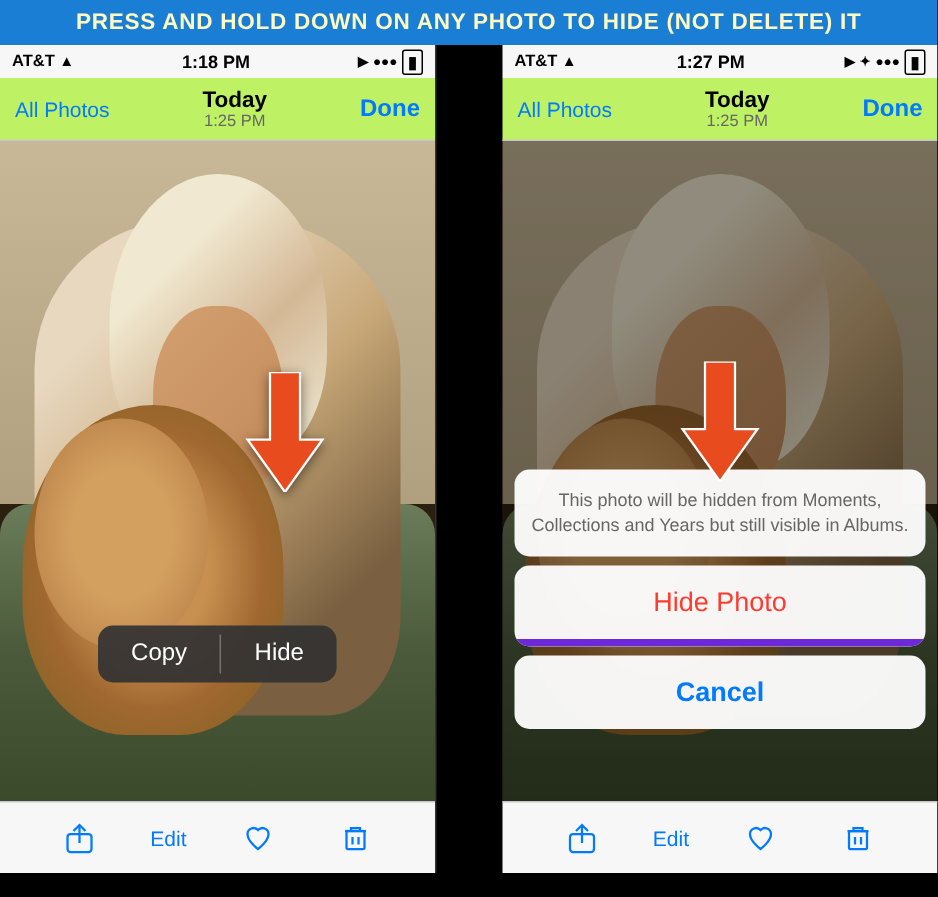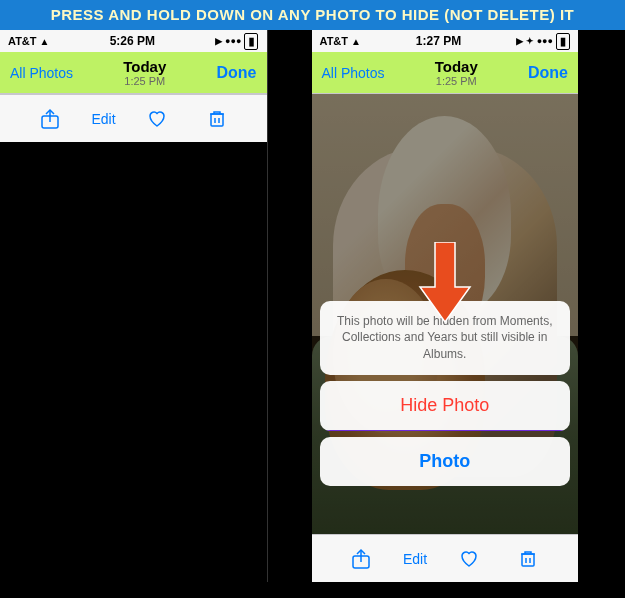--- a/index.html
+++ b/index.html
@@ -19,21 +19,21 @@
       font-weight: 900;
       text-transform: uppercase;
       text-align: center;
       padding: 6px 8px;
       letter-spacing: 0.5px;
       line-height: 1.2;
     }
 
     .phones-container {
       display: flex;
-      width: 578px;
+      width: 625px;
       height: 552px;
       gap: 44px;
     }
 
     
     .phone-panel {
       flex: 1;
       display: flex;
       flex-direction: column;
       background: #000;
@@ -294,21 +294,21 @@
       padding: 14px;
       text-align: center;
       font-size: 18px;
       border: none;
       background: transparent;
       cursor: pointer;
     }
 
     .action-sheet-btn.destructive {
       color: #ff3b30;
-      border-bottom: 1px solid #6d28d9;
+      border-bottom: 5px solid #6d28d9;
     }
 
     .action-sheet-btn.cancel {
       color: #007aff;
       font-weight: 600;
     }
 
     .action-sheet-cancel {
       background: rgba(255,255,255,0.95);
       margin: 6px 8px 0;
@@ -344,75 +344,23 @@
 
 <div class="phones-container">
 
   <div class="phone-panel">
 
     <div class="status-bar">
       <div class="status-left">
         <span>AT&amp;T</span>
         <span style="font-size:10px;">▲</span>
       </div>
-      <span style="font-size:12px;font-weight:600;">5:26 PM</span>
+      <span style="font-size:12px;font-weight:600;">1:18 PM</span>
       <div class="status-right">
         <span style="font-size:9px;">▶</span>
-        <span style="font-size:9px;">●●●</span>
-        <span style="font-size:11px;border:1.5px solid #000;padding:1px 3px;border-radius:2px;">▮</span>
-      </div>
-    </div>
-
-    <div class="nav-bar">
-      <span class="nav-back">All Photos</span>
-      <div class="nav-title-group">
-        <span class="nav-title">Today</span>
-        <span class="nav-subtitle">1:25 PM</span>
-      </div>
-      <span class="nav-done">Done</span>
-    </div>
-
-
-    <div class="toolbar-bottom">
-      <div class="toolbar-icon">
-        <svg width="22" height="22" viewBox="0 0 22 22" fill="none" xmlns="http://www.w3.org/2000/svg">
-          <rect x="3" y="8" width="16" height="12" rx="2" stroke="#007aff" stroke-width="1.5" fill="none"></rect>
-          <line x1="11" y1="2" x2="11" y2="14" stroke="#007aff" stroke-width="1.5"></line>
-          <polyline points="7,6 11,2 15,6" fill="none" stroke="#007aff" stroke-width="1.5"></polyline>
-        </svg>
-      </div>
-      <span class="toolbar-label">Edit</span>
-      <div class="toolbar-icon">
-        <svg width="22" height="22" viewBox="0 0 22 22" fill="none" xmlns="http://www.w3.org/2000/svg">
-          <path d="M11 18s-7-5-7-10a4 4 0 0 1 7-2.6A4 4 0 0 1 18 8c0 5-7 10-7 10z" stroke="#007aff" stroke-width="1.5" fill="none"></path>
-        </svg>
-      </div>
-      <div class="toolbar-icon">
-        <svg width="22" height="22" viewBox="0 0 22 22" fill="none" xmlns="http://www.w3.org/2000/svg">
-          <polyline points="4,6 18,6" stroke="#007aff" stroke-width="1.5"></polyline>
-          <path d="M8 6V4h6v2" stroke="#007aff" stroke-width="1.5" fill="none"></path>
-          <rect x="5" y="6" width="12" height="12" rx="1" stroke="#007aff" stroke-width="1.5" fill="none"></rect>
-          <line x1="9" y1="10" x2="9" y2="15" stroke="#007aff" stroke-width="1.5"></line>
-          <line x1="13" y1="10" x2="13" y2="15" stroke="#007aff" stroke-width="1.5"></line>
-        </svg>
-      </div>
-    </div>
-  </div>
-
-  <div class="phone-panel">
-
-    <div class="status-bar">
-      <div class="status-left">
-        <span>AT&amp;T</span>
-        <span style="font-size:10px;">▲</span>
-      </div>
-      <span style="font-size:12px;font-weight:600;">1:27 PM</span>
-      <div class="status-right">
-        <span style="font-size:9px;">▶</span>
-        <span style="font-size:9px;">✦</span>
         <span style="font-size:9px;">●●●</span>
         <span style="font-size:11px;border:1.5px solid #000;padding:1px 3px;border-radius:2px;">▮</span>
       </div>
     </div>
 
     <div class="nav-bar">
       <span class="nav-back">All Photos</span>
       <div class="nav-title-group">
         <span class="nav-title">Today</span>
         <span class="nav-subtitle">1:25 PM</span>
@@ -422,36 +370,30 @@
 
     <div class="photo-area">
       <div class="wall-bg"></div>
       <div class="couch-bg"></div>
       <div class="person-body"></div>
       <div class="person-head"></div>
       <div class="person-face"></div>
       <div class="dog-shape"></div>
       <div class="dog-face"></div>
 
-      <div class="photo-dimmed"></div>
-
-      <div class="right-arrow-down">
-        <svg width="60" height="80" viewBox="0 0 60 80" xmlns="http://www.w3.org/2000/svg">
+      <div class="arrow-down">
+        <svg class="arrow-svg" viewBox="0 0 60 80" xmlns="http://www.w3.org/2000/svg">
           <polygon points="20,0 40,0 40,45 55,45 30,80 5,45 20,45" fill="#e84c1e" stroke="#fff" stroke-width="1.5"></polygon>
         </svg>
       </div>
 
-      <div class="action-sheet-overlay">
-        <div class="action-sheet-message">This photo will be hidden from Moments, Collections and Years but still visible in Albums.</div>
-        <div class="action-sheet-buttons">
-          <button class="action-sheet-btn destructive">Hide Photo</button>
-        </div>
-        <div class="action-sheet-cancel">
-          <button class="action-sheet-btn cancel">Photo</button>
-        </div>
+      <div class="context-menu">
+        <div class="context-menu-item">Copy</div>
+        <div class="context-menu-divider"></div>
+        <div class="context-menu-item">Hide</div>
       </div>
     </div>
 
     <div class="toolbar-bottom">
       <div class="toolbar-icon">
         <svg width="22" height="22" viewBox="0 0 22 22" fill="none" xmlns="http://www.w3.org/2000/svg">
           <rect x="3" y="8" width="16" height="12" rx="2" stroke="#007aff" stroke-width="1.5" fill="none"></rect>
           <line x1="11" y1="2" x2="11" y2="14" stroke="#007aff" stroke-width="1.5"></line>
           <polyline points="7,6 11,2 15,6" fill="none" stroke="#007aff" stroke-width="1.5"></polyline>
         </svg>
@@ -467,13 +409,92 @@
           <polyline points="4,6 18,6" stroke="#007aff" stroke-width="1.5"></polyline>
           <path d="M8 6V4h6v2" stroke="#007aff" stroke-width="1.5" fill="none"></path>
           <rect x="5" y="6" width="12" height="12" rx="1" stroke="#007aff" stroke-width="1.5" fill="none"></rect>
           <line x1="9" y1="10" x2="9" y2="15" stroke="#007aff" stroke-width="1.5"></line>
           <line x1="13" y1="10" x2="13" y2="15" stroke="#007aff" stroke-width="1.5"></line>
         </svg>
       </div>
     </div>
   </div>
 
+  <div class="phone-panel">
+
+    <div class="status-bar">
+      <div class="status-left">
+        <span>AT&amp;T</span>
+        <span style="font-size:10px;">▲</span>
+      </div>
+      <span style="font-size:12px;font-weight:600;">1:27 PM</span>
+      <div class="status-right">
+        <span style="font-size:9px;">▶</span>
+        <span style="font-size:9px;">✦</span>
+        <span style="font-size:9px;">●●●</span>
+        <span style="font-size:11px;border:1.5px solid #000;padding:1px 3px;border-radius:2px;">▮</span>
+      </div>
+    </div>
+
+    <div class="nav-bar">
+      <span class="nav-back">All Photos</span>
+      <div class="nav-title-group">
+        <span class="nav-title">Today</span>
+        <span class="nav-subtitle">1:25 PM</span>
+      </div>
+      <span class="nav-done">Done</span>
+    </div>
+
+    <div class="photo-area">
+      <div class="wall-bg"></div>
+      <div class="couch-bg"></div>
+      <div class="person-body"></div>
+      <div class="person-head"></div>
+      <div class="person-face"></div>
+      <div class="dog-shape"></div>
+      <div class="dog-face"></div>
+
+      <div class="photo-dimmed"></div>
+
+      <div class="right-arrow-down">
+        <svg width="60" height="80" viewBox="0 0 60 80" xmlns="http://www.w3.org/2000/svg">
+          <polygon points="20,0 40,0 40,45 55,45 30,80 5,45 20,45" fill="#e84c1e" stroke="#fff" stroke-width="1.5"></polygon>
+        </svg>
+      </div>
+
+      <div class="action-sheet-overlay">
+        <div class="action-sheet-message">This photo will be hidden from Moments, Collections and Years but still visible in Albums.</div>
+        <div class="action-sheet-buttons">
+          <button class="action-sheet-btn destructive">Hide Photo</button>
+        </div>
+        <div class="action-sheet-cancel">
+          <button class="action-sheet-btn cancel">Cancel</button>
+        </div>
+      </div>
+    </div>
+
+    <div class="toolbar-bottom">
+      <div class="toolbar-icon">
+        <svg width="22" height="22" viewBox="0 0 22 22" fill="none" xmlns="http://www.w3.org/2000/svg">
+          <rect x="3" y="8" width="16" height="12" rx="2" stroke="#007aff" stroke-width="1.5" fill="none"></rect>
+          <line x1="11" y1="2" x2="11" y2="14" stroke="#007aff" stroke-width="1.5"></line>
+          <polyline points="7,6 11,2 15,6" fill="none" stroke="#007aff" stroke-width="1.5"></polyline>
+        </svg>
+      </div>
+      <span class="toolbar-label">Edit</span>
+      <div class="toolbar-icon">
+        <svg width="22" height="22" viewBox="0 0 22 22" fill="none" xmlns="http://www.w3.org/2000/svg">
+          <path d="M11 18s-7-5-7-10a4 4 0 0 1 7-2.6A4 4 0 0 1 18 8c0 5-7 10-7 10z" stroke="#007aff" stroke-width="1.5" fill="none"></path>
+        </svg>
+      </div>
+      <div class="toolbar-icon">
+        <svg width="22" height="22" viewBox="0 0 22 22" fill="none" xmlns="http://www.w3.org/2000/svg">
+          <polyline points="4,6 18,6" stroke="#007aff" stroke-width="1.5"></polyline>
+          <path d="M8 6V4h6v2" stroke="#007aff" stroke-width="1.5" fill="none"></path>
+          <rect x="5" y="6" width="12" height="12" rx="1" stroke="#007aff" stroke-width="1.5" fill="none"></rect>
+          <line x1="9" y1="10" x2="9" y2="15" stroke="#007aff" stroke-width="1.5"></line>
+          <line x1="13" y1="10" x2="13" y2="15" stroke="#007aff" stroke-width="1.5"></line>
+        </svg>
+      </div>
+    </div>
+  </div>
+
 </div>
 
 </body></html>

